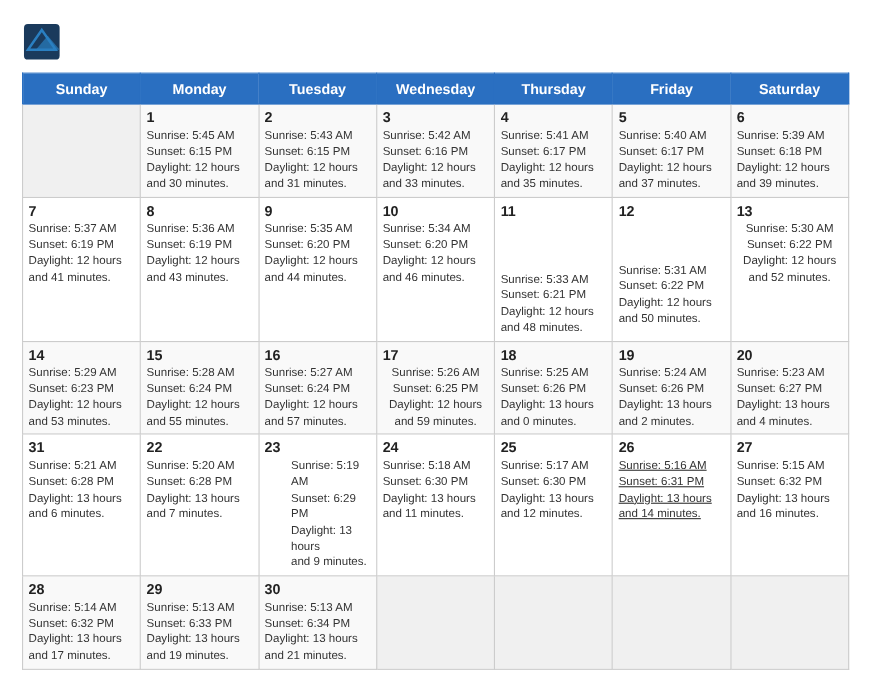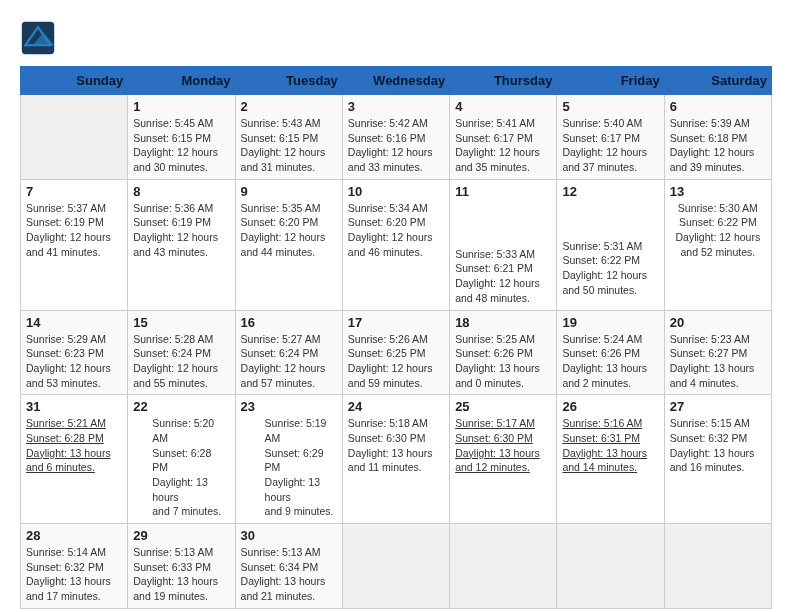--- a/index.html
+++ b/index.html
@@ -44,23 +44,23 @@
       font-size: 16px;
       color: #333;
     }
     table {
       width: 100%;
       border-collapse: collapse;
       font-size: 11px;
     }
     thead tr th {
       background: #2a6fc1;
-      color: #0f172a;
+      color: #ffffff;
       padding: 6px 4px;
-      text-align: right;
+      text-align: center;
       font-size: 13px;
       font-weight: bold;
       border: 1px solid #2a6fc1;
     }
     tbody tr td {
       vertical-align: top;
       border: 1px solid #ccc;
       padding: 4px 5px;
       min-height: 80px;
       width: calc(100% / 7);
@@ -231,21 +231,21 @@
         </td>
         <td>
           <div class="day-number">16</div>
           <div class="day-info" style="white-space: pre-line;">Sunrise: 5:27 AM
 Sunset: 6:24 PM
 Daylight: 12 hours
 and 57 minutes.</div>
         </td>
         <td>
           <div class="day-number">17</div>
-          <div class="day-info" style="white-space: pre-line;">Sunrise: 5:26 AM
+          <div class="day-info" style="white-space: pre-line; text-align: center;">Sunrise: 5:26 AM
 Sunset: 6:25 PM
 Daylight: 12 hours
 and 59 minutes.</div>
         </td>
         <td>
           <div class="day-number">18</div>
           <div class="day-info" style="white-space: pre-line;">Sunrise: 5:25 AM
 Sunset: 6:26 PM
 Daylight: 13 hours
 and 0 minutes.</div>
@@ -261,49 +261,49 @@
           <div class="day-number">20</div>
           <div class="day-info" style="white-space: pre-line;">Sunrise: 5:23 AM
 Sunset: 6:27 PM
 Daylight: 13 hours
 and 4 minutes.</div>
         </td>
       </tr>
       <tr>
         <td>
           <div class="day-number">31</div>
-          <div class="day-info" style="white-space: pre-line; text-decoration: underline;">Sunrise: 5:21 AM
+          <div class="day-info" style="white-space: pre-line;">Sunrise: 5:21 AM
 Sunset: 6:28 PM
 Daylight: 13 hours
 and 6 minutes.</div>
         </td>
         <td>
           <div class="day-number">22</div>
-          <div class="day-info" style="white-space: pre-line; margin-left: 19px;">Sunrise: 5:20 AM
+          <div class="day-info" style="white-space: pre-line;">Sunrise: 5:20 AM
 Sunset: 6:28 PM
 Daylight: 13 hours
 and 7 minutes.</div>
         </td>
         <td>
           <div class="day-number">23</div>
           <div class="day-info" style="white-space: pre-line; margin-left: 24px;">Sunrise: 5:19 AM
 Sunset: 6:29 PM
 Daylight: 13 hours
 and 9 minutes.</div>
         </td>
         <td>
           <div class="day-number">24</div>
           <div class="day-info" style="white-space: pre-line;">Sunrise: 5:18 AM
 Sunset: 6:30 PM
 Daylight: 13 hours
 and 11 minutes.</div>
         </td>
         <td>
           <div class="day-number">25</div>
-          <div class="day-info" style="white-space: pre-line; text-decoration: underline;">Sunrise: 5:17 AM
+          <div class="day-info" style="white-space: pre-line;">Sunrise: 5:17 AM
 Sunset: 6:30 PM
 Daylight: 13 hours
 and 12 minutes.</div>
         </td>
         <td>
           <div class="day-number">26</div>
           <div class="day-info" style="white-space: pre-line; text-decoration: underline;">Sunrise: 5:16 AM
 Sunset: 6:31 PM
 Daylight: 13 hours
 and 14 minutes.</div>

